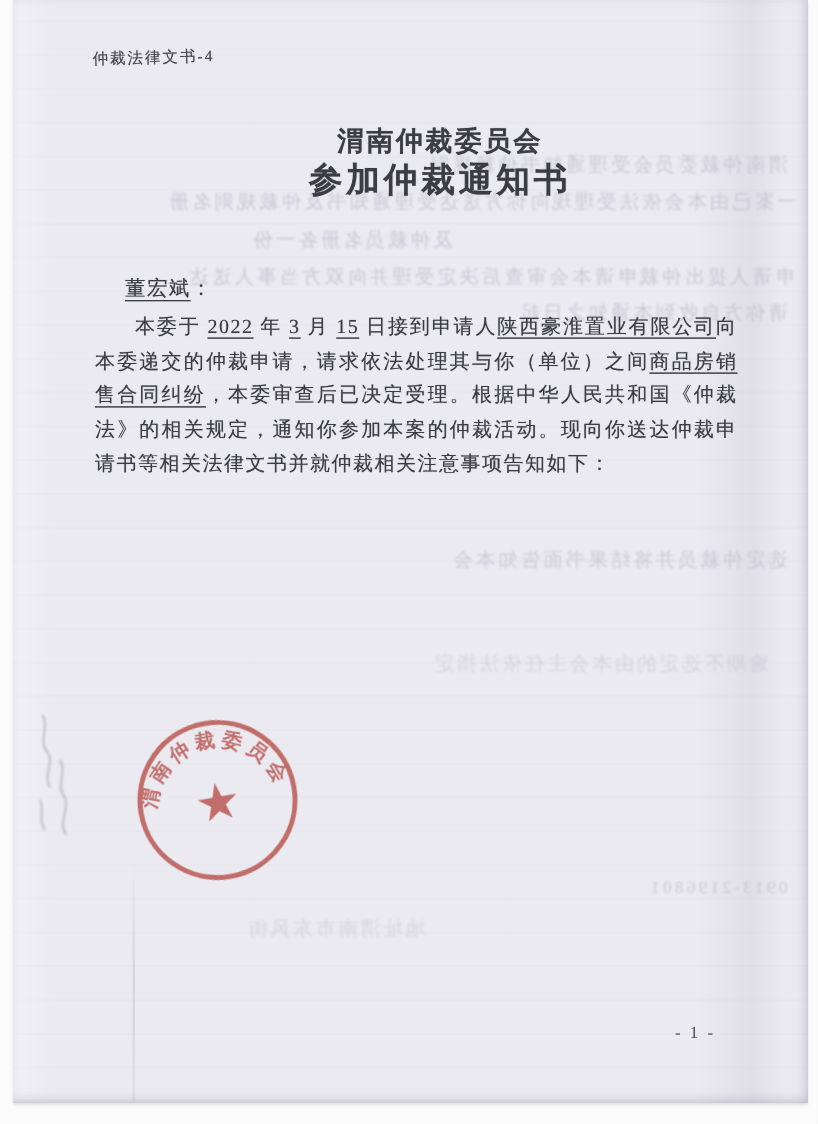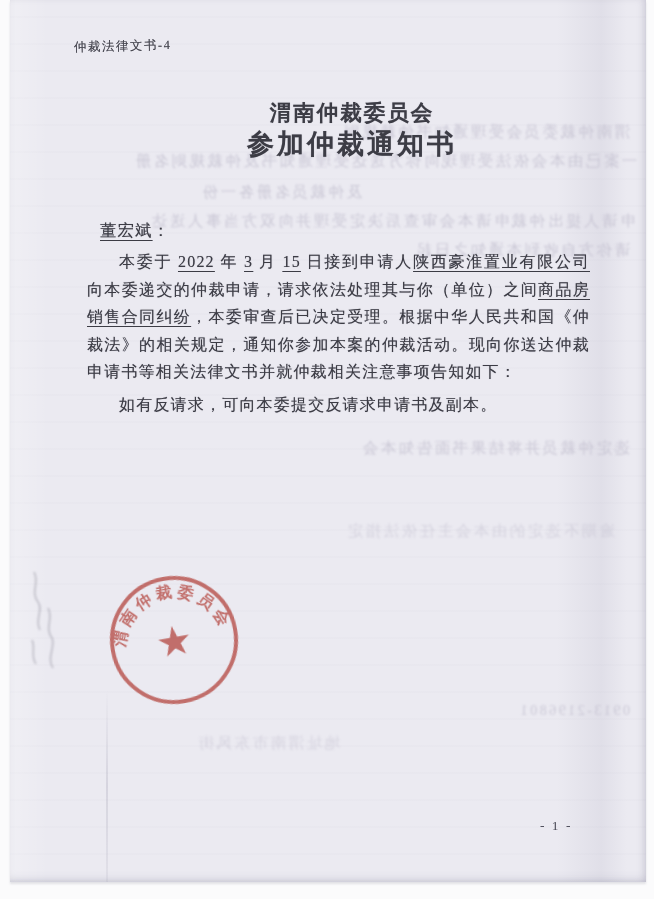--- a/index.html
+++ b/index.html
@@ -65,21 +65,21 @@
   
   .recipient{
     position:absolute;left:66px;top:220px;font-size:16.5px;letter-spacing:1px;
   }
   .recipient .name{text-decoration:underline;text-underline-offset:4px;text-decoration-thickness:1px;margin-left:24px;}
   .bodytext{
     position:absolute;left:66px;top:248px;width:514px;
     font-size:16px;line-height:27.5px;letter-spacing:1.2px;
     text-align:justify;
   }
-  .bodytext p{margin:0 0 5px 11px;text-indent:2em;}
+  .bodytext p{margin:0 0 5px 0;text-indent:2em;}
   .bodytext .u{text-decoration:underline;text-underline-offset:4px;text-decoration-thickness:1px;}
   
   .seal{
     position:absolute;left:94px;top:570px;width:140px;height:140px;
     color:#c1443a;opacity:.72;transform:rotate(-10deg);
     filter:blur(.4px);mix-blend-mode:multiply;pointer-events:none;
   }
   .seal text{fill:#c1443a;font-family:"Liberation Serif","DejaVu Serif",serif;font-weight:700;}
   
   .margin-marks{position:absolute;left:16px;top:568px;width:34px;height:110px;opacity:.38;filter:blur(1px);}
@@ -114,21 +114,20 @@
     <h2 class="doc-title ink">参加仲裁通知书</h2>
   </div>
 
 
   <div class="recipient ink">
     <span class="name">董宏斌</span><span>：</span>
   </div>
 
   <div class="bodytext ink">
       <p><span>本委于 </span><span class="u">2022</span><span> 年 </span><span class="u">3</span><span> 月 </span><span class="u">15</span><span> 日接到申请人</span><span class="u">陕西豪淮置业有限公司</span><span>向本委递交的仲裁申请，请求依法处理其与你（单位）之间</span><span class="u">商品房销售合同纠纷</span><span>，本委审查后已决定受理。根据中华人民共和国《仲裁法》的相关规定，通知你参加本案的仲裁活动。现向你送达仲裁申请书等相关法律文书并就仲裁相关注意事项告知如下：</span></p>
-      <p><span>如有反请求，可向本委提交反请求申请书及副本。</span></p>
     </div>
 
   <svg class="seal" viewBox="0 0 140 140" aria-hidden="true">
     <circle cx="70" cy="70" r="62" fill="none" stroke="#c1443a" stroke-width="4"></circle>
     <defs>
       <path id="sealArc" d="M 24,97 A 50,50 0 1 1 116,97" fill="none"></path>
     </defs>
     <text font-size="16" letter-spacing="4">
       <textPath href="#sealArc" startOffset="50%" text-anchor="middle">渭南仲裁委员会</textPath>
     </text>

